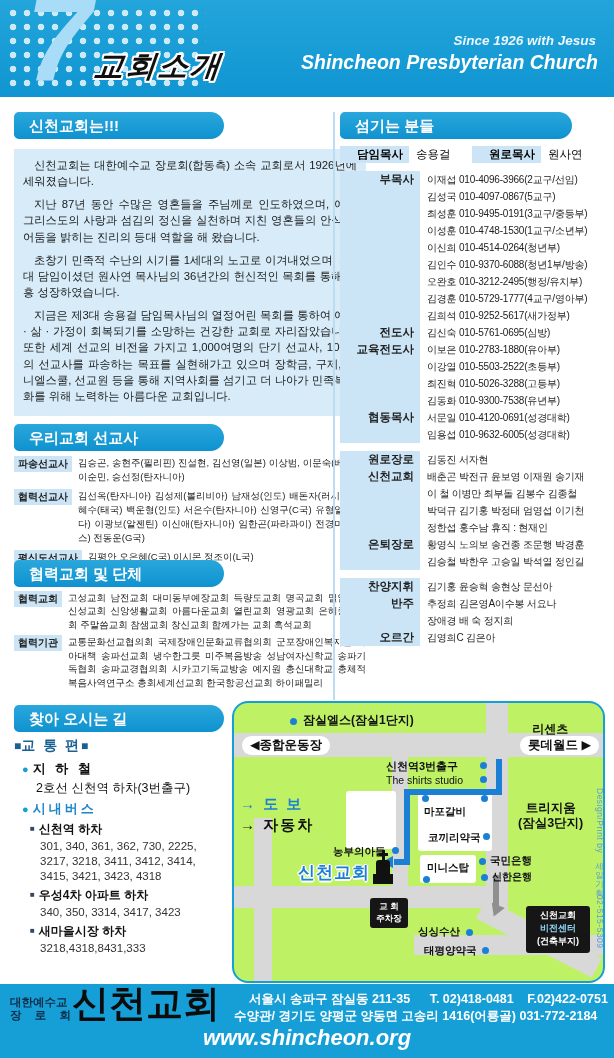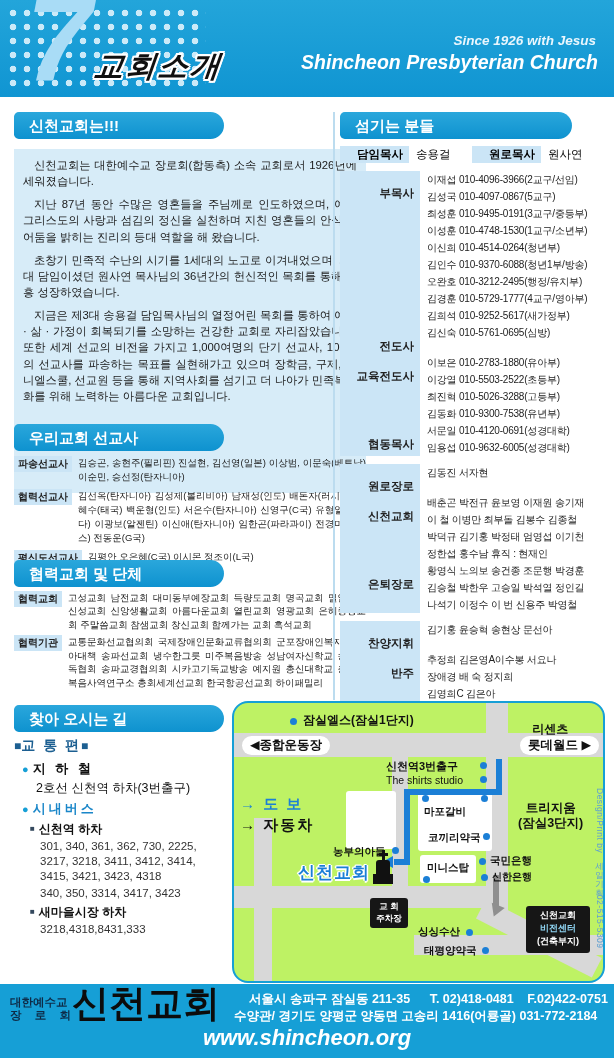--- a/index.html
+++ b/index.html
@@ -19,21 +19,21 @@
             text-shadow:2px 0 #fff,-2px 0 #fff,0 2px #fff,0 -2px #fff,1.6px 1.6px #fff,-1.6px -1.6px #fff,1.6px -1.6px #fff,-1.6px 1.6px #fff;}
   .since{position:absolute;right:18px;top:33px;color:#e9f6fd;font-size:13.5px;font-style:italic;font-weight:600;}
   .church-en{position:absolute;right:16px;top:51px;color:#fff;font-size:19.5px;font-weight:bold;font-style:italic;}
 
   
   .pill{position:absolute;height:27px;border-radius:5px 14px 14px 5px;
         background:linear-gradient(#2aa7dc,#0e92cf);color:#fff;font-weight:bold;font-size:15px;
         line-height:27px;padding-left:15px;box-sizing:border-box;}
 
   
-  .about-panel{position:absolute;left:14px;top:149px;width:352px;height:344px;background:#d7ecf8;
+  .about-panel{position:absolute;left:14px;top:149px;width:352px;height:267px;background:#d7ecf8;
                padding:8px 9px;box-sizing:border-box;font-size:11.3px;line-height:1.43;color:#1a1a1a;
                text-align:justify;}
   .about-panel p{margin:0 0 7px;text-indent:11px;}
 
   
   .lrow{display:flex;margin-bottom:4px;}
   .ltag{flex:0 0 auto;background:#cbe5f6;color:#222;font-weight:bold;padding:1px 4px;height:14px;
         font-size:10px;margin-right:6px;}
   .ltxt{flex:1;color:#222;text-align:justify;}
   #missionaries{position:absolute;left:14px;top:456px;width:352px;}
@@ -43,21 +43,21 @@
 
   
   .vdiv{position:absolute;left:333px;top:112px;width:2px;height:588px;background:#bcdcef;}
   #staff{position:absolute;left:340px;top:112px;width:264px;}
   .sfirst{display:flex;margin-top:7px;font-size:11.5px;align-items:center;}
   .sfl{width:80px;background:#cbe5f6;font-weight:bold;text-align:right;padding:1px 6px 1px 0;box-sizing:border-box;}
   .sfv{width:66px;padding-left:7px;}
   .sgroup{margin-top:8px;}
   .srow{display:flex;}
   .slabel{flex:0 0 80px;background:#cbe5f6;font-weight:bold;font-size:11.5px;text-align:right;
-          padding:15px 6px 0 0;box-sizing:border-box;color:#222;}
+          padding:1px 6px 0 0;box-sizing:border-box;color:#222;}
   .slines{flex:1;padding-left:7px;}
   .sline{font-size:10px;line-height:17px;white-space:nowrap;letter-spacing:-0.2px;color:#222;}
 
   
   #transit{position:absolute;left:14px;top:737px;width:218px;color:#111;}
   .t-title{font-size:14px;font-weight:bold;color:#1c5f91;letter-spacing:2px;margin-bottom:5px;}
   .t-sq{color:#1c5f91;font-size:12px;letter-spacing:0;}
   .t-item{margin:3px 0 2px 8px;font-size:13px;font-weight:bold;letter-spacing:3px;}
   .t-bullet{color:#169fd6;font-size:11px;letter-spacing:0;margin-right:4px;}
   .t-detail{margin:0 0 2px 22px;font-size:12.5px;color:#111;letter-spacing:0;}
@@ -214,21 +214,20 @@
           <div class="sline">이 철 이병만 최부돌 김봉수 김종철</div>
           <div class="sline">박덕규 김기홍 박정태 엄영섭 이기천</div>
           <div class="sline">정한섭 홍수남 휴직 : 현재인</div>
         </div>
       </div>
       <div class="srow">
         <div class="slabel">은퇴장로</div>
         <div class="slines">
           <div class="sline">황영식 노의보 송건종 조문행 박경훈</div>
           <div class="sline">김승철 박한우 고승일 박석열 정인길</div>
-          <div class="sline">나석기 이정수 이 번 신용주 박영철</div>
         </div>
       </div>
     </div>
 
     <div class="sgroup">
       <div class="srow">
         <div class="slabel">찬양지휘</div>
         <div class="slines">
             <div class="sline">김기홍 윤승혁 송현상 문선아</div>
           </div>
@@ -258,20 +257,23 @@
       <span class="t-bullet">●</span><span>지 하 철</span>
     </div>
     <div class="t-detail">2호선 신천역 하차(3번출구)</div>
     <div class="t-item t-bus">
       <span class="t-bullet">●</span><span>시내버스</span>
     </div>
     <div class="t-stop">
       <span class="sq">■</span><span>신천역 하차</span>
     </div>
     <div class="t-nums">301, 340, 361, 362, 730, 2225, 3217, 3218, 3411, 3412, 3414, 3415, 3421, 3423, 4318</div>
+    <div class="t-stop">
+      <span class="sq">■</span><span>우성4차 아파트 하차</span>
+    </div>
     <div class="t-nums">340, 350, 3314, 3417, 3423</div>
     <div class="t-stop">
       <span class="sq">■</span><span>새마을시장 하차</span>
     </div>
     <div class="t-nums">3218,4318,8431,333</div>
   </div>
 
   <div id="map">
     <div class="road" style="left:0;top:30px;width:369px;height:24px;"></div>
     <div class="road" style="left:252px;top:0;width:22px;height:208px;"></div>

